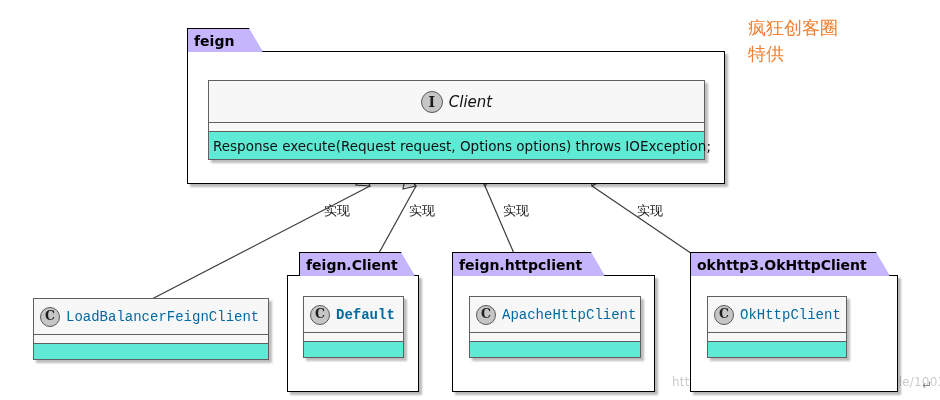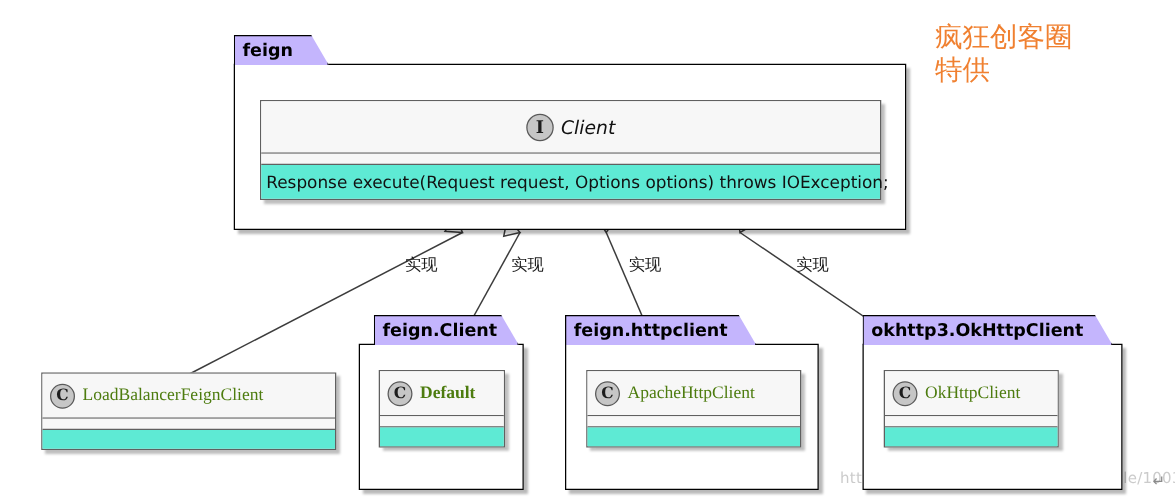--- a/index.html
+++ b/index.html
@@ -33,21 +33,21 @@
     stroke-width: 1.2;
     fill: none;
   }
   .conn-head {
     stroke: #3c3c3c;
     stroke-width: 1.2;
     fill: #ffffff;
   }
   .conn-label {
     position: absolute;
-    font-family: Liberation Serif, serif;
+    font-family: Liberation Mono, monospace;
     font-size: 13px;
     color: #1a1a1a;
     white-space: nowrap;
     line-height: 1;
   }
 
   
   .pkg {
     position: absolute;
     box-sizing: border-box;
@@ -141,38 +141,38 @@
     font-size: 12.5px;
   }
 
   .iface-name {
     font-family: "DejaVu Sans", "Liberation Sans", sans-serif;
     font-size: 15px;
     font-style: italic;
     color: #111111;
   }
   .cls-name {
-    font-family: Liberation Serif, serif;
+    font-family: Liberation Mono, monospace;
     font-size: 14px;
-    color: #4d7c0f;
+    color: #0369a1;
   }
   .cls-name.bold {
     font-weight: bold;
   }
   .op-text {
     font-family: "DejaVu Sans", "Liberation Sans", sans-serif;
     font-size: 13.5px;
     color: #111111;
   }
 
   
   .brand {
     position: absolute;
     font-family: "DejaVu Sans", "Liberation Sans", sans-serif;
-    font-size: 22px;
+    font-size: 18px;
     font-weight: 500;
     color: #f08030;
     line-height: 1.15;
     white-space: nowrap;
     z-index: 6;
   }
   .watermark {
     position: absolute;
     font-family: "DejaVu Sans", "Liberation Sans", sans-serif;
     font-size: 12px;

